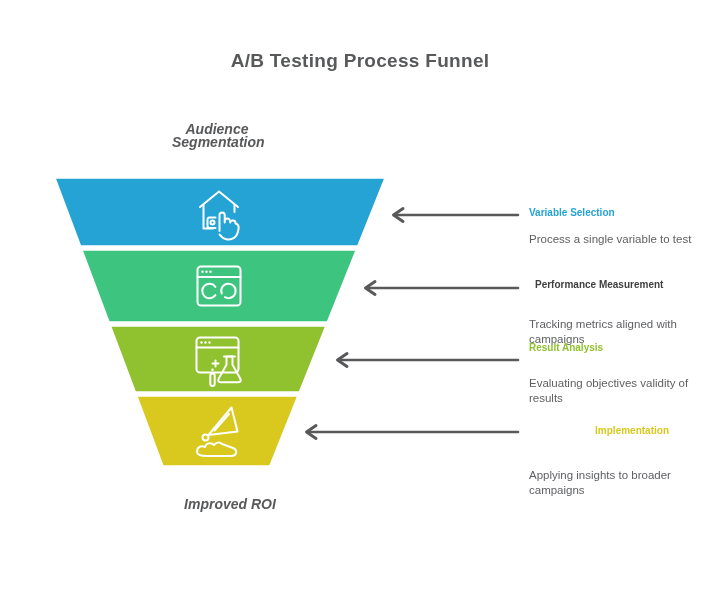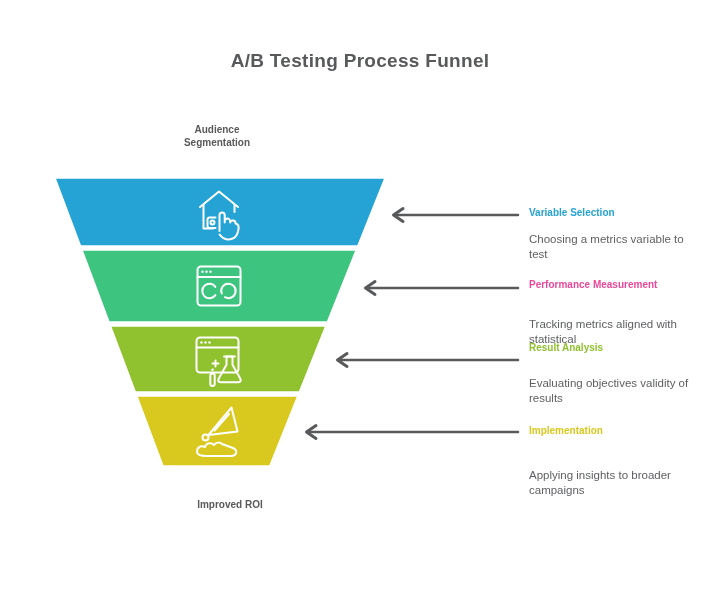--- a/index.html
+++ b/index.html
@@ -7,21 +7,21 @@
     width:720px;height:600px;position:relative;overflow:hidden;
     background:#ffffff;
     font-family:"Liberation Sans","DejaVu Sans",sans-serif;
   }
   .abs{position:absolute;}
   .page-title{
     top:50px;left:0;width:720px;text-align:center;
     font-size:19px;font-weight:700;letter-spacing:.3px;color:#58595B;
   }
   .funnel-cap-label{
-    font-size:10px;font-weight:700;color:#58595B;text-align:center;line-height:13px;
+    font-size:14px;font-weight:700;color:#58595B;text-align:center;line-height:13px;font-style:italic;
   }
   .top-label{left:172px;top:123px;width:90px;}
   .bottom-label{left:172px;top:498px;width:116px;}
   .step-title{
     left:529px;width:140px;font-size:10px;font-weight:700;line-height:16px;
   }
   .step-desc{
     left:529px;width:168px;font-size:11.5px;font-weight:400;line-height:15px;color:#5E5F62;
   }
   .t1{top:205px;} .d1{top:232px;}
@@ -103,22 +103,22 @@
   </g>
 </svg>
 
 <div class="abs page-title" style="color: rgb(88, 89, 91);">A/B Testing Process Funnel</div>
 
 <div class="abs funnel-cap-label top-label" style="color: rgb(88, 89, 91);">Audience Segmentation</div>
 
 <div class="abs funnel-cap-label bottom-label" style="color: rgb(88, 89, 91);">Improved ROI</div>
 
 <div class="abs step-title t1" style="color: rgb(36, 163, 212);">Variable Selection</div>
-<div class="abs step-desc d1">Choosing a metrics variable to test</div>
+<div class="abs step-desc d1">Process a single variable to test</div>
 
-<div class="abs step-title t2" style="color: #ec4899;">Performance Measurement</div>
-<div class="abs step-desc d2">Tracking metrics aligned with statistical</div>
+<div class="abs step-title t2" style="color: #404040; margin-left: 6px;">Performance Measurement</div>
+<div class="abs step-desc d2">Tracking metrics aligned with campaigns</div>
 
 <div class="abs step-title t3" style="color: rgb(144, 193, 47);">Result Analysis</div>
 <div class="abs step-desc d3">Evaluating objectives validity of results</div>
 
-<div class="abs step-title t4" style="color: rgb(217, 201, 30);">Implementation</div>
+<div class="abs step-title t4" style="color: rgb(217, 201, 30); text-align: right;">Implementation</div>
 <div class="abs step-desc d4">Applying insights to broader campaigns</div>
 
 </body></html>

